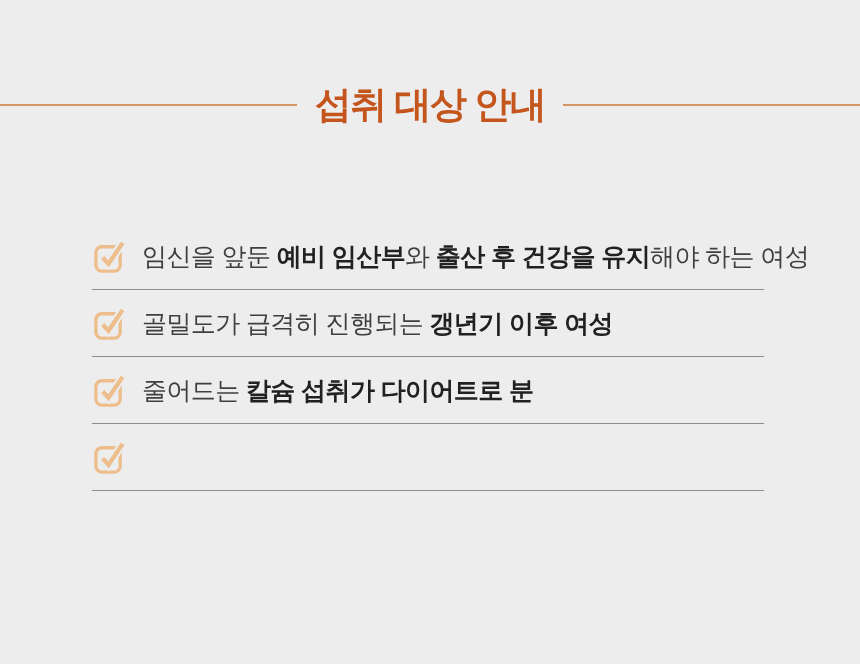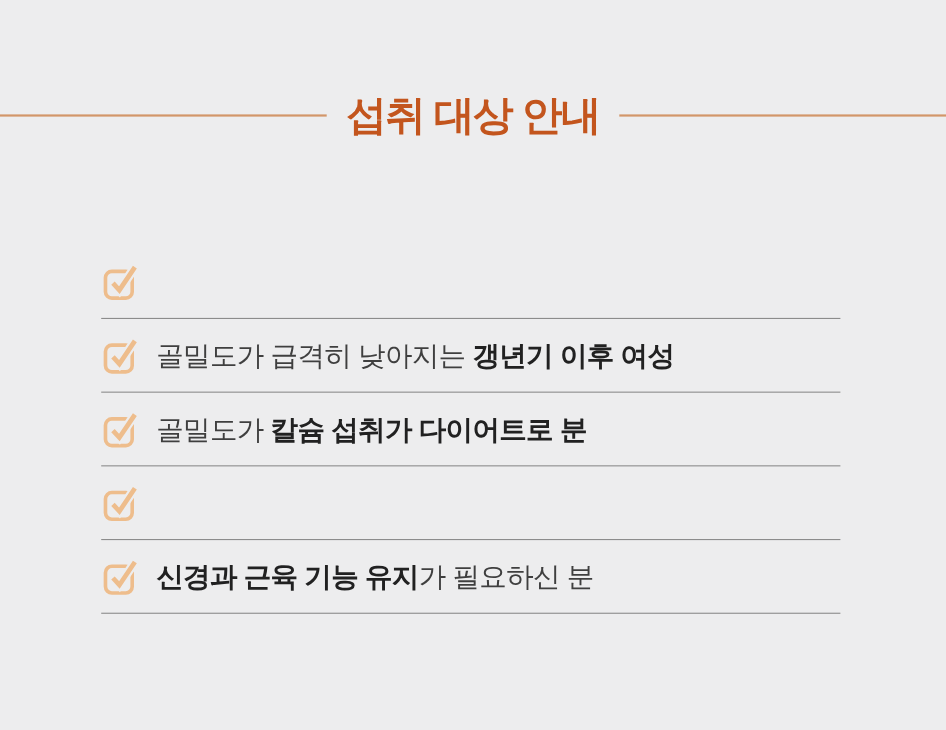--- a/index.html
+++ b/index.html
@@ -77,51 +77,44 @@
     <div class="deco-line"></div>
   </div>
 
   <div class="list" id="intake-list">
     <div class="row">
       <svg class="icon" viewBox="0 0 36 36" aria-hidden="true">
         <rect x="4" y="8.5" width="25" height="25" rx="6" fill="none" stroke="#EEBD8C" stroke-width="3.4"></rect>
         <path d="M11 19.5 L17 26 L31.5 4.5" fill="none" stroke="#EDEDEE" stroke-width="8.5"></path>
         <path d="M11 19.5 L17 26 L31.5 4.5" fill="none" stroke="#EEBD8C" stroke-width="4.4"></path>
       </svg>
+      <span class="txt"><span class="seg">임신을 앞둔 </span><span class="seg-bold">예비 임산부</span><span class="seg">와 </span><span class="seg-bold">출산 후 건강을 유지</span><span class="seg">해야 하는 여성</span></span>
     </div>
 
     <div class="row">
       <svg class="icon" viewBox="0 0 36 36" aria-hidden="true">
         <rect x="4" y="8.5" width="25" height="25" rx="6" fill="none" stroke="#EEBD8C" stroke-width="3.4"></rect>
         <path d="M11 19.5 L17 26 L31.5 4.5" fill="none" stroke="#EDEDEE" stroke-width="8.5"></path>
         <path d="M11 19.5 L17 26 L31.5 4.5" fill="none" stroke="#EEBD8C" stroke-width="4.4"></path>
       </svg>
-      <span class="txt"><span class="seg">골밀도가 급격히 낮아지는 </span><span class="seg-bold">갱년기 이후 여성</span></span>
+      <span class="txt"><span class="seg">골밀도가 급격히 진행되는 </span><span class="seg-bold">갱년기 이후 여성</span></span>
     </div>
 
     <div class="row">
       <svg class="icon" viewBox="0 0 36 36" aria-hidden="true">
         <rect x="4" y="8.5" width="25" height="25" rx="6" fill="none" stroke="#EEBD8C" stroke-width="3.4"></rect>
         <path d="M11 19.5 L17 26 L31.5 4.5" fill="none" stroke="#EDEDEE" stroke-width="8.5"></path>
         <path d="M11 19.5 L17 26 L31.5 4.5" fill="none" stroke="#EEBD8C" stroke-width="4.4"></path>
       </svg>
-      <span class="txt"><span class="seg">골밀도가 </span><span class="seg-bold">칼슘 섭취가 다이어트로 분</span></span>
+      <span class="txt"><span class="seg">줄어드는 </span><span class="seg-bold">칼슘 섭취가 다이어트로 분</span></span>
     </div>
 
     <div class="row">
       <svg class="icon" viewBox="0 0 36 36" aria-hidden="true">
         <rect x="4" y="8.5" width="25" height="25" rx="6" fill="none" stroke="#EEBD8C" stroke-width="3.4"></rect>
         <path d="M11 19.5 L17 26 L31.5 4.5" fill="none" stroke="#EDEDEE" stroke-width="8.5"></path>
         <path d="M11 19.5 L17 26 L31.5 4.5" fill="none" stroke="#EEBD8C" stroke-width="4.4"></path>
       </svg>
     </div>
 
-    <div class="row">
-      <svg class="icon" viewBox="0 0 36 36" aria-hidden="true">
-        <rect x="4" y="8.5" width="25" height="25" rx="6" fill="none" stroke="#EEBD8C" stroke-width="3.4"></rect>
-        <path d="M11 19.5 L17 26 L31.5 4.5" fill="none" stroke="#EDEDEE" stroke-width="8.5"></path>
-        <path d="M11 19.5 L17 26 L31.5 4.5" fill="none" stroke="#EEBD8C" stroke-width="4.4"></path>
-      </svg>
-      <span class="txt"><span class="seg-bold">신경과 근육 기능 유지</span><span class="seg">가 필요하신 분</span></span>
-    </div>
   </div>
 
 </div>
 
 </body></html>

